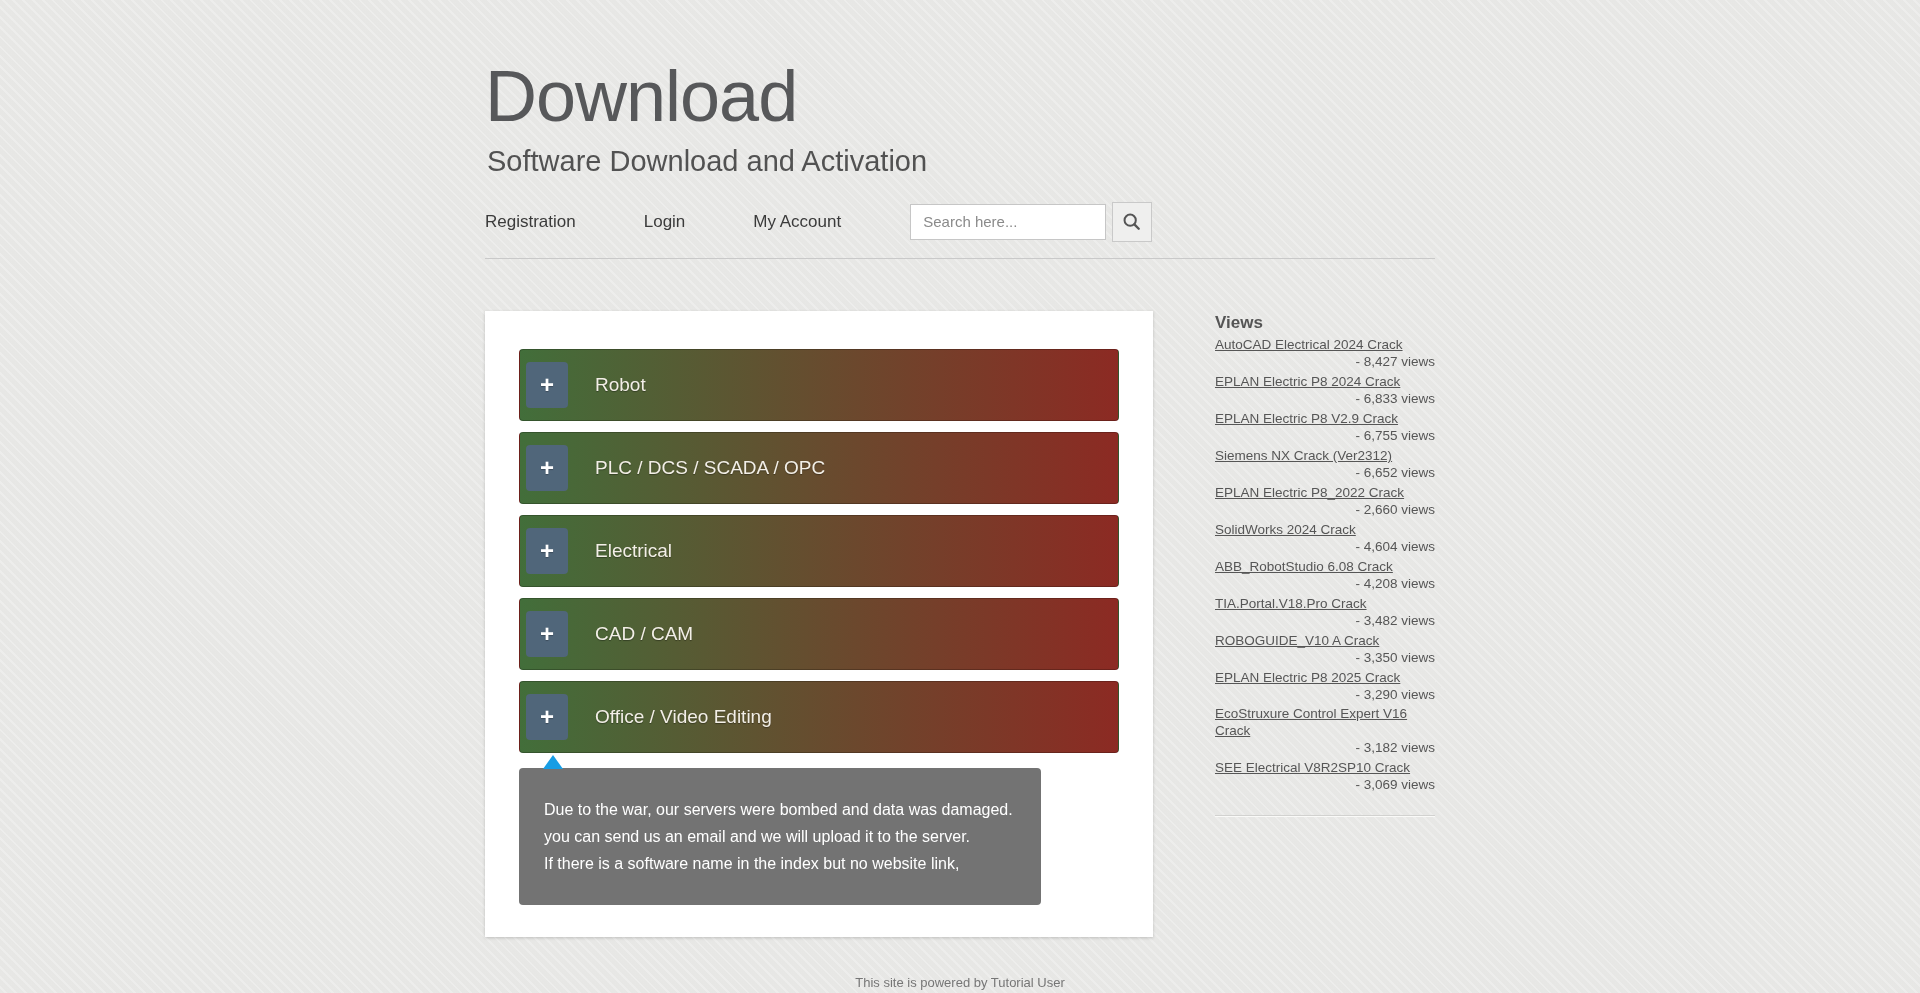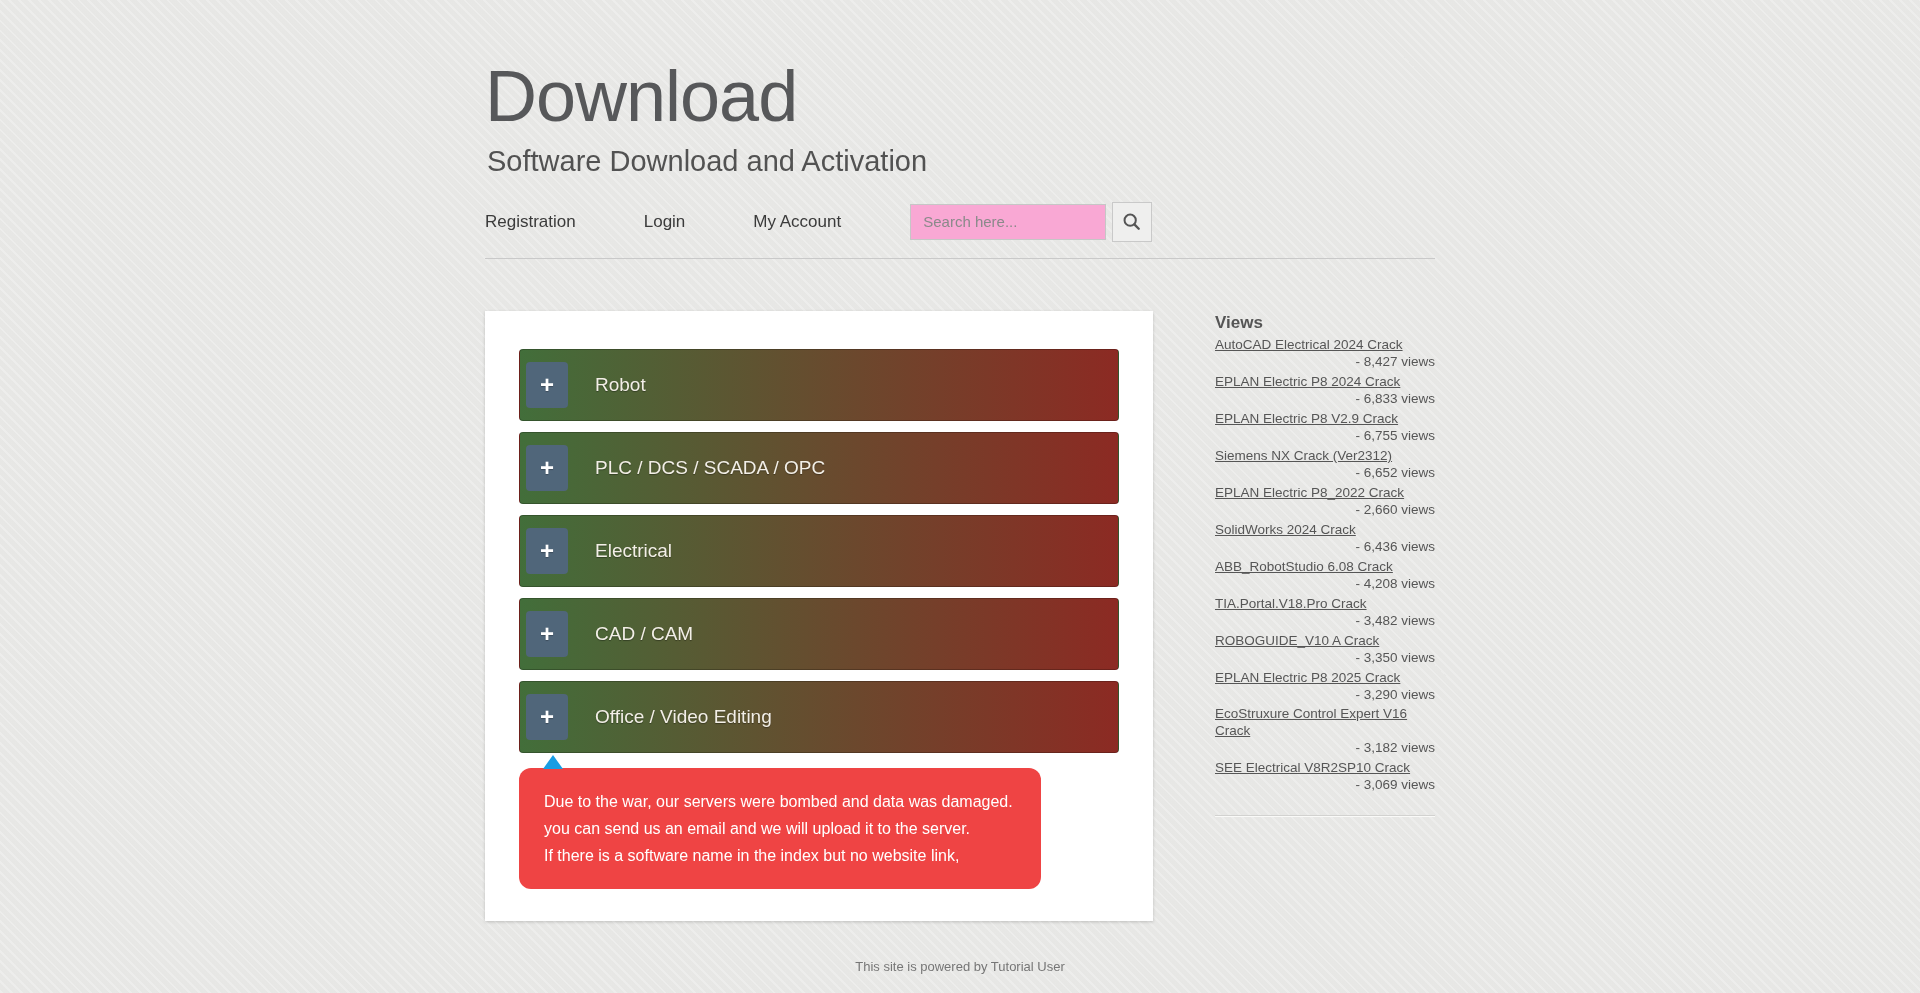--- a/index.html
+++ b/index.html
@@ -28,21 +28,21 @@
   .header-row {
     display: flex; align-items: center; margin-top: 24px; gap: 43px;
   }
   .nav-link {
     font-size: 17px; color: #3b3b3b; text-decoration: none;
     margin-right: 25px; cursor: pointer;
   }
   .search-form { display: flex; align-items: center; margin-left: 1px; }
   .search-input {
     width: 196px; height: 36px;
-    border: 1px solid #c6c6c6; background: #f9a8d4;
+    border: 1px solid #c6c6c6; background: #ffffff;
     font-family: "Liberation Sans", sans-serif;
     font-size: 15px; color: #444; padding: 0 12px; outline: none;
   }
   .search-input::placeholder { color: #8a8a8a; }
   .search-button {
     width: 40px; height: 40px; margin-left: 6px;
     background: #efefee; border: 1px solid #c9c9c9;
     display: flex; align-items: center; justify-content: center;
     cursor: pointer; padding: 0;
   }
@@ -75,22 +75,22 @@
     cursor: pointer; flex-shrink: 0;
     text-shadow: 0 1px 1px rgba(0,0,0,0.25);
   }
   .accordion-label {
     margin-left: 27px; color: #f3efe7; font-size: 19px;
     text-shadow: 0 1px 1px rgba(0,0,0,0.35);
   }
 
   .notice-box {
     position: relative; margin-top: 15px;
-    width: 522px; background: #ef4444; border-radius: 12px;
-    padding: 20px 25px; color: #ffffff;
+    width: 522px; background: #737373; border-radius: 4px;
+    padding: 28px 25px; color: #ffffff;
     font-size: 16px; line-height: 27px;
   }
   .notice-pointer {
     position: absolute; top: -13px; left: 24px;
     width: 0; height: 0;
     border-left: 10px solid transparent;
     border-right: 10px solid transparent;
     border-bottom: 14px solid #189de4;
   }
 
@@ -211,21 +211,21 @@
         <li class="sidebar-entry">
           <a class="sidebar-link">Siemens NX Crack (Ver2312)</a>
           <div class="sidebar-views">- 6,652 views</div>
         </li>
         <li class="sidebar-entry">
           <a class="sidebar-link">EPLAN Electric P8_2022 Crack</a>
           <div class="sidebar-views">- 2,660 views</div>
         </li>
         <li class="sidebar-entry">
           <a class="sidebar-link">SolidWorks 2024 Crack</a>
-          <div class="sidebar-views">- 6,436 views</div>
+          <div class="sidebar-views">- 4,604 views</div>
         </li>
         <li class="sidebar-entry">
           <a class="sidebar-link">ABB_RobotStudio 6.08 Crack</a>
           <div class="sidebar-views">- 4,208 views</div>
         </li>
         <li class="sidebar-entry">
           <a class="sidebar-link">TIA.Portal.V18.Pro Crack</a>
           <div class="sidebar-views">- 3,482 views</div>
         </li>
         <li class="sidebar-entry">

